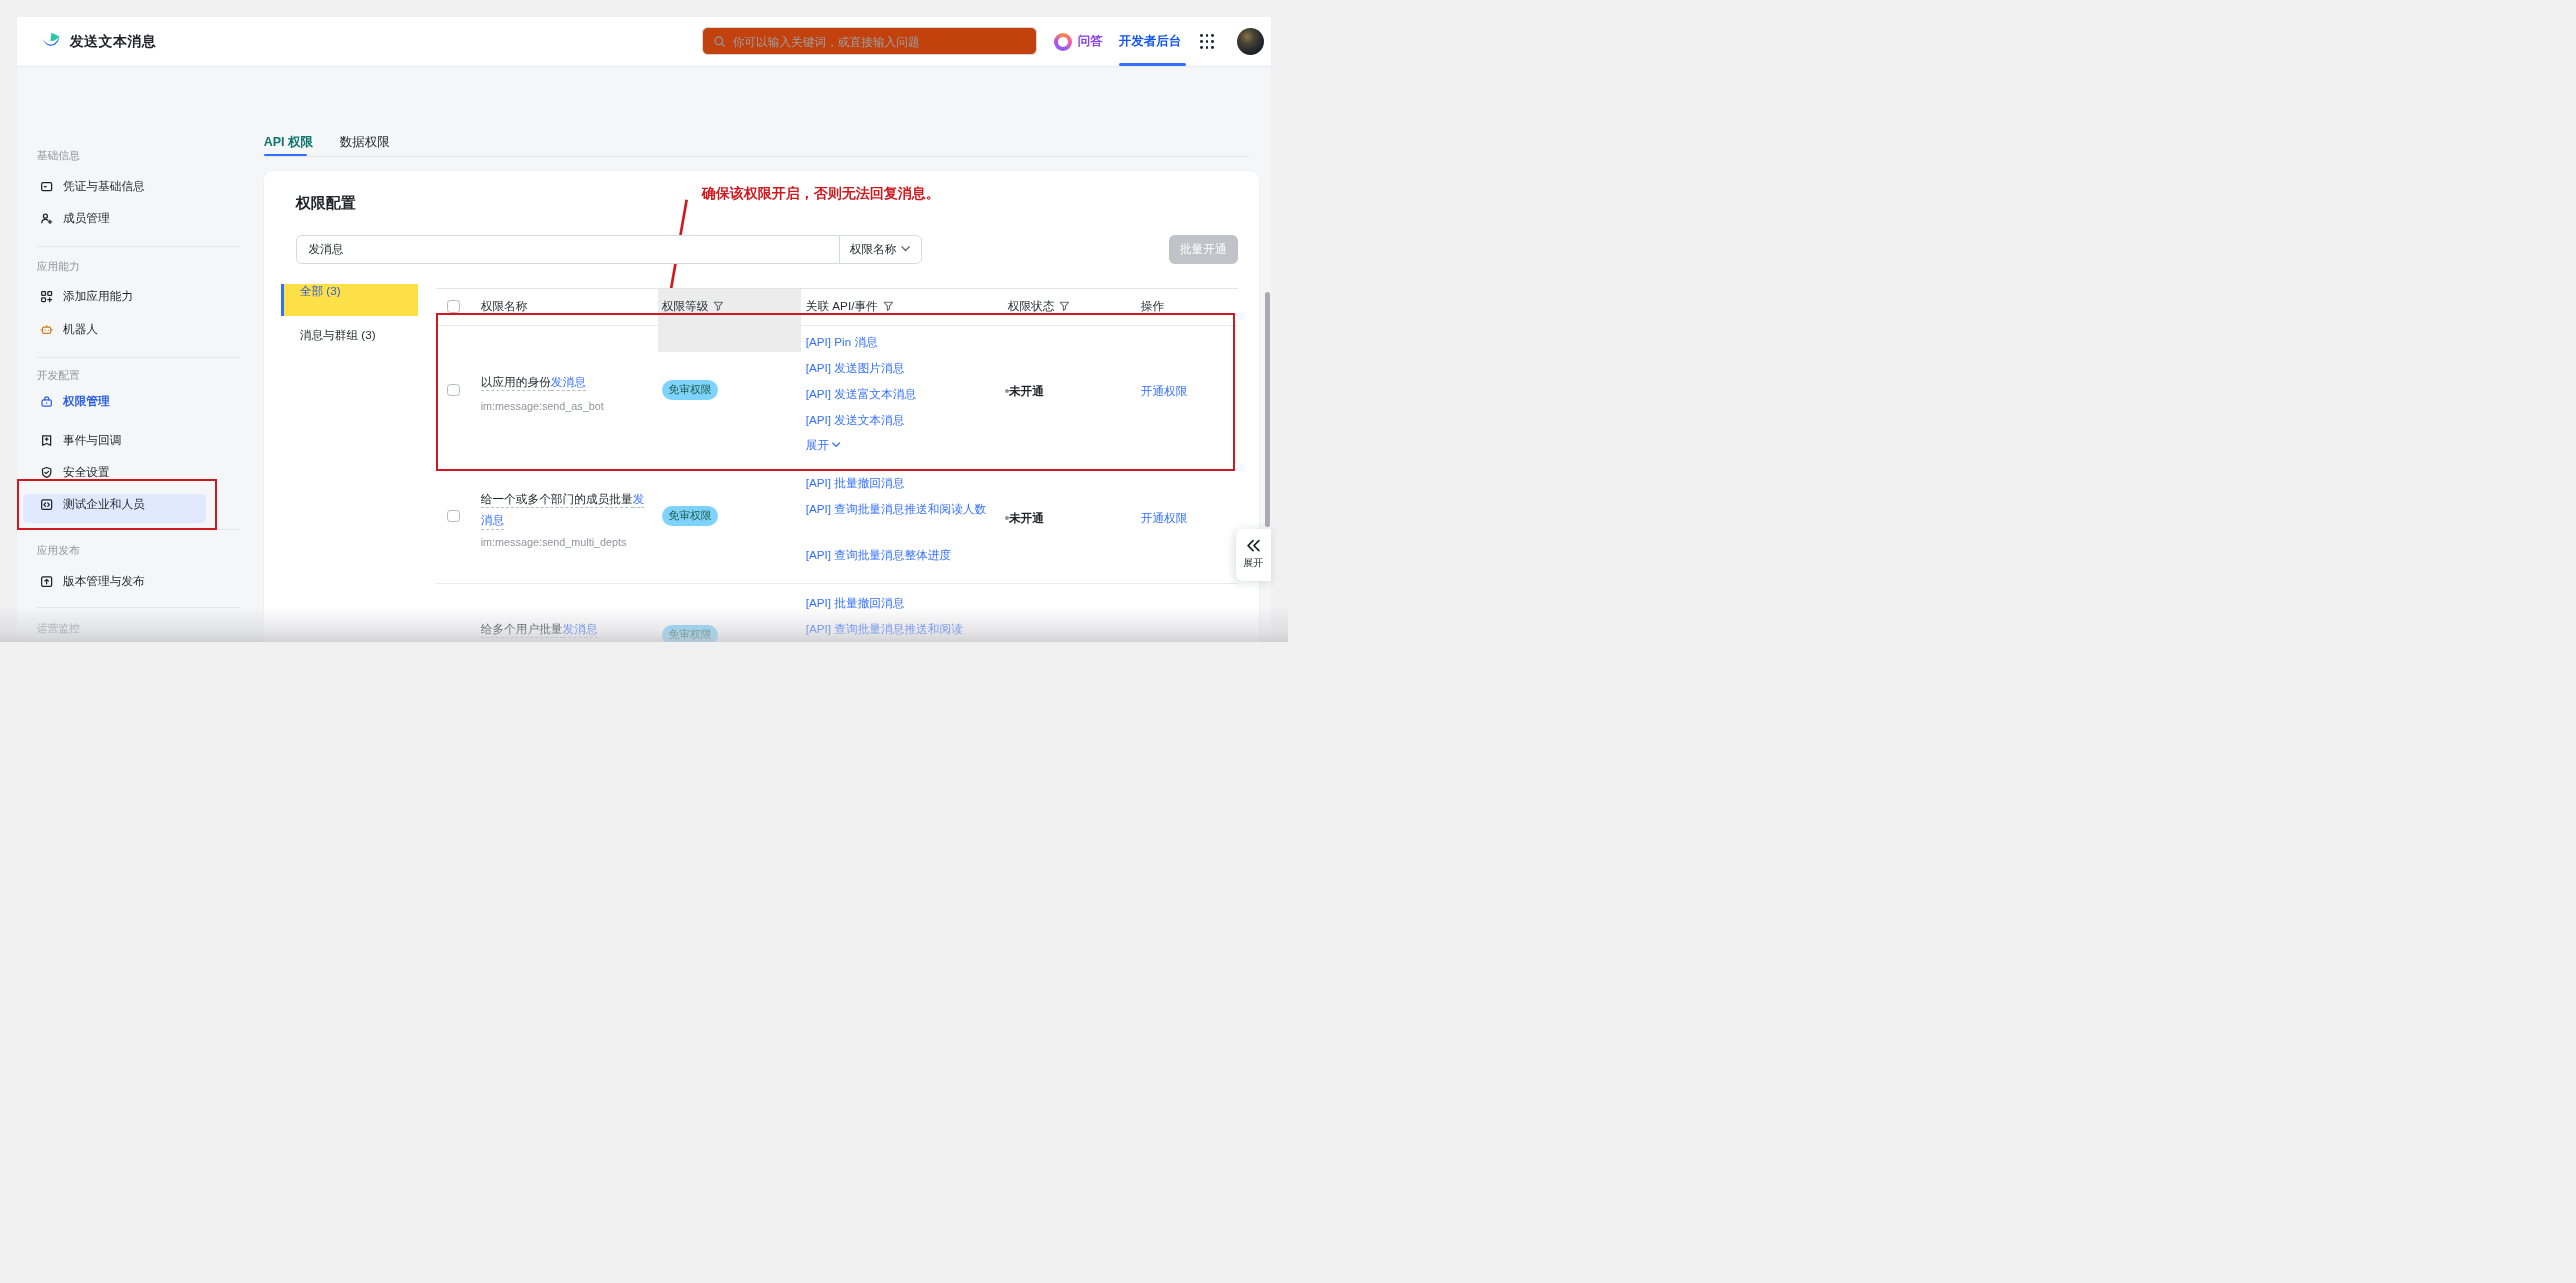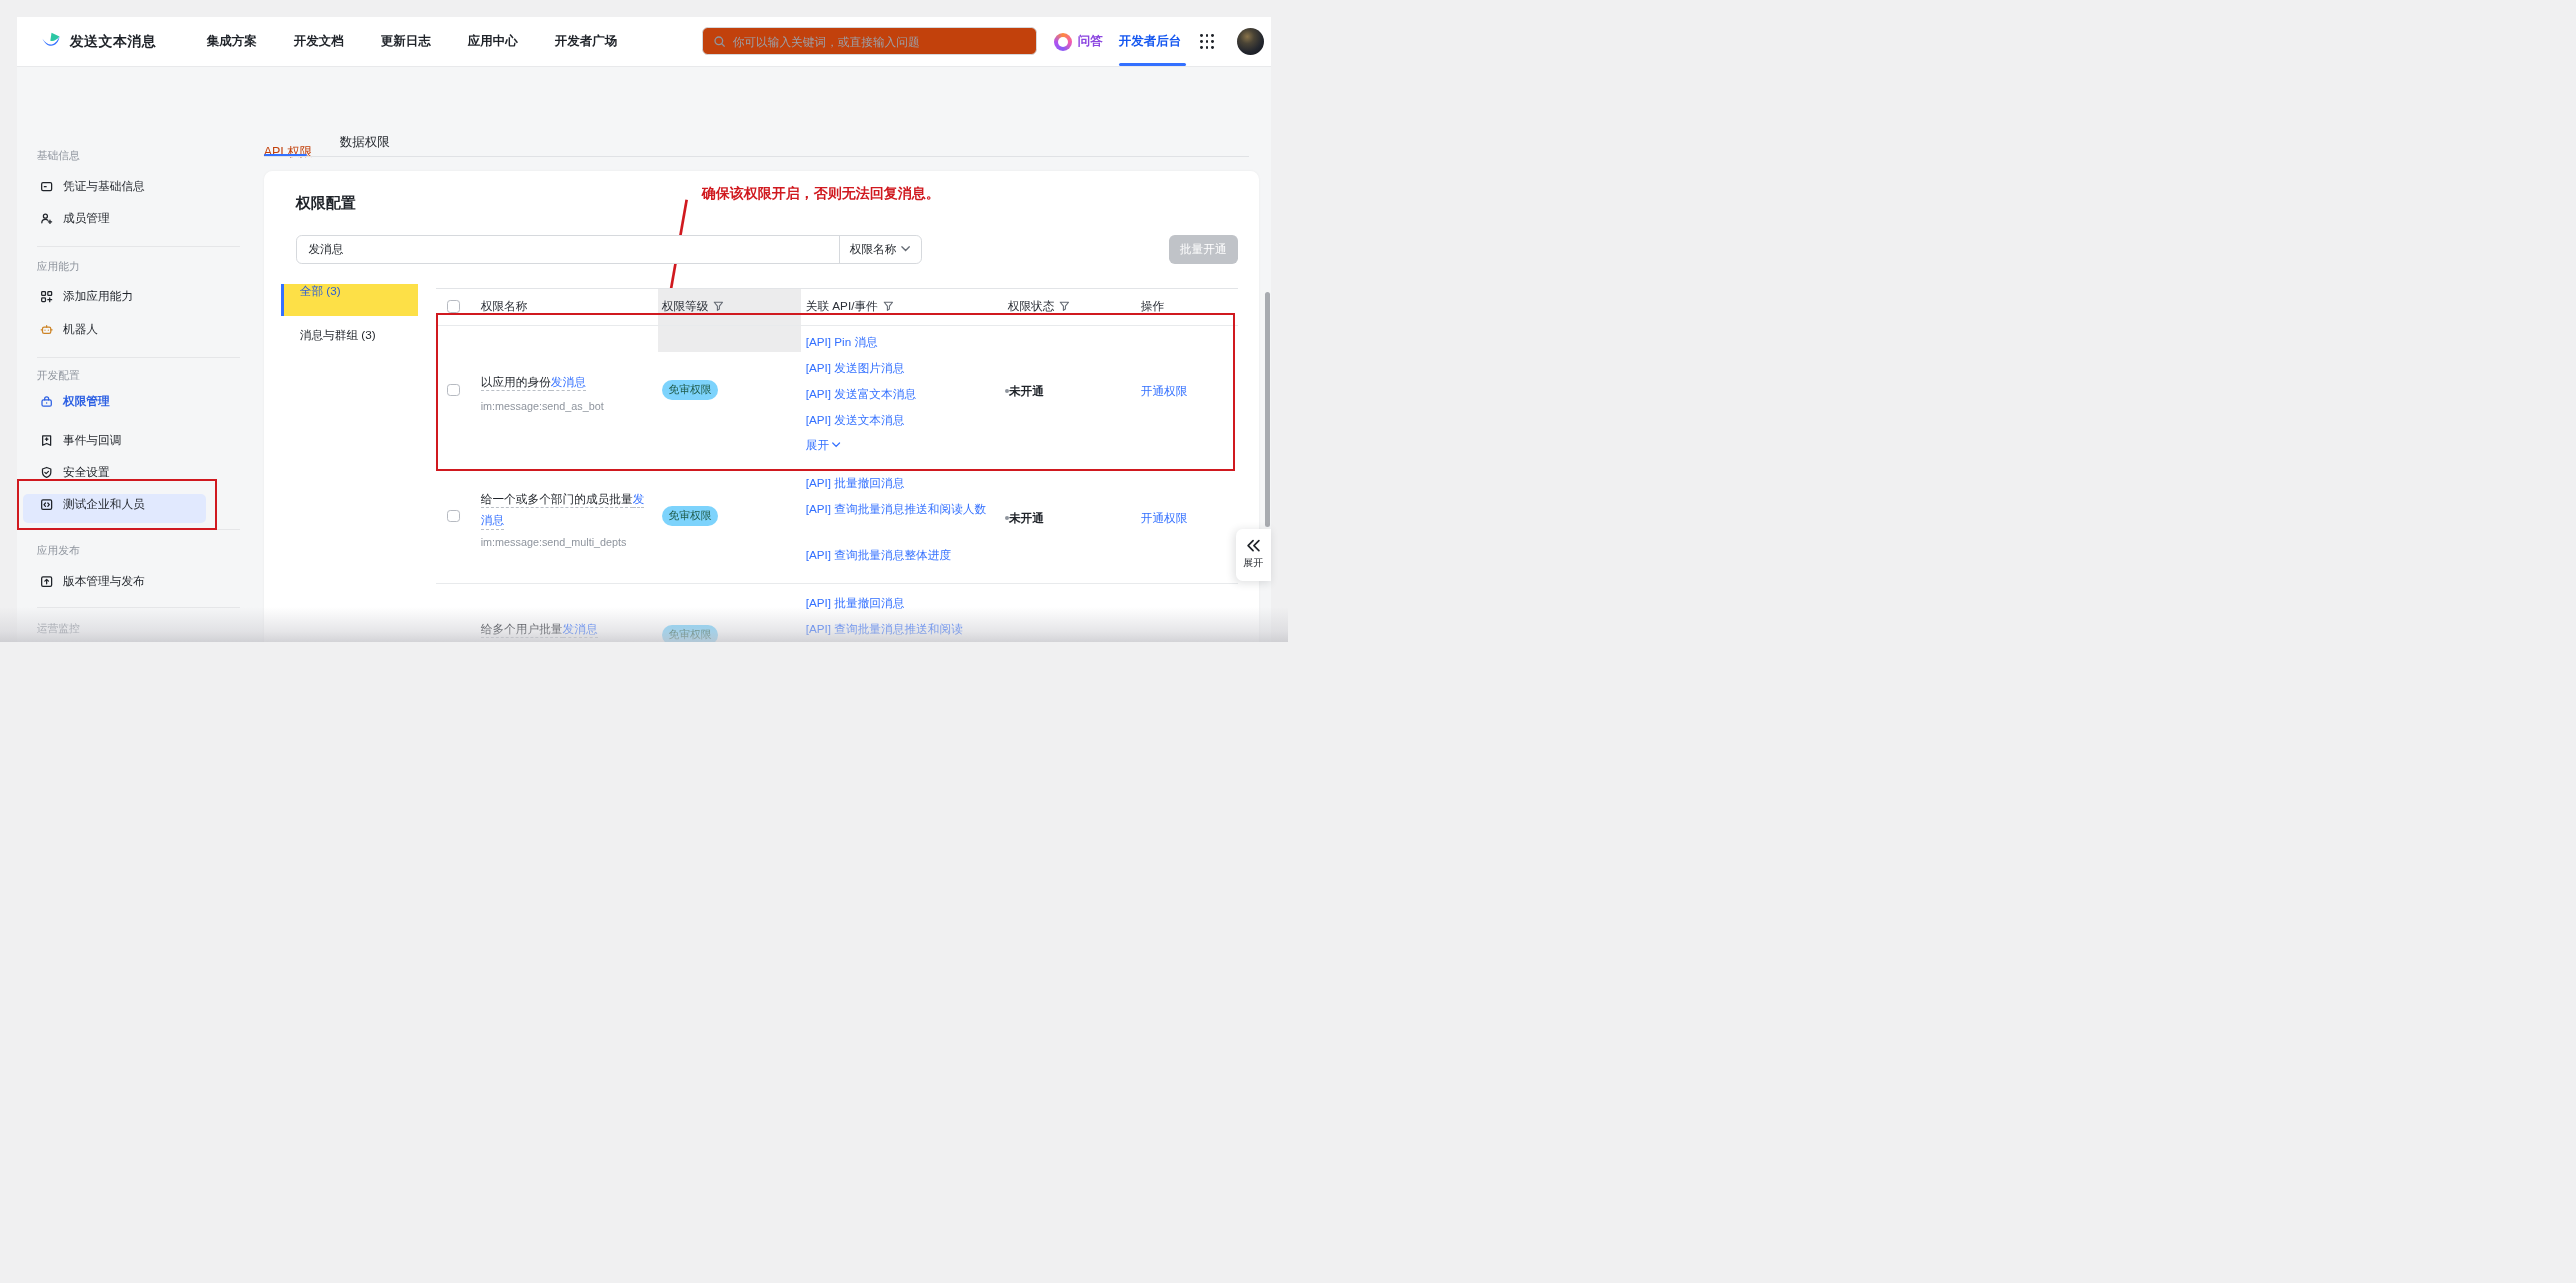--- a/index.html
+++ b/index.html
@@ -45,21 +45,21 @@
   .side-header { position:absolute; left:20px; font-size:10.8px; color:#8f959e; }
   .side-item { position:absolute; left:23px; height:21.6px; display:flex; align-items:center; gap:10px; font-size:11.7px; color:#1f2329; cursor:pointer; white-space:nowrap; }
   .side-item svg { flex:0 0 auto; }
   .side-div { position:absolute; left:20px; width:203px; height:0.8px; background:#e5e6e8; }
   .side-active-pill { position:absolute; left:6.7px; top:370px; width:183px; height:29px; background:#e1e9fe; border-radius:5px; }
   .side-item.active { color:#2b5fe3; font-weight:600; }
   .red-box-sidebar { position:absolute; left:0.8px; top:355px; width:200px; height:51px; border:2.5px solid #d0191f; z-index:6; pointer-events:none; }
 
   
   .tab { position:absolute; top:117px; font-size:12.5px; cursor:pointer; }
-  .tab.active { color:#c2410c; font-weight:400;margin-top:10px; }
+  .tab.active { color:#0f766e; font-weight:700; }
   .tabs-line { position:absolute; left:247px; top:139px; width:985px; height:0.8px; background:#e0e2e5; }
   .tab-underline { position:absolute; left:247px; top:137px; width:43px; height:2.5px; border-radius:1.7px; background:#3370ff; }
 
   .card { position:absolute; left:247px; top:154px; width:995px; height:471px; background:#fff; border-radius:8.3px 8.3px 0 0; box-shadow:0 0.8px 2.5px rgba(31,35,41,.05); }
   .card-title { position:absolute; left:32px; top:23px; font-size:15px; font-weight:bold; }
   .annotation { position:absolute; left:438px; top:14px; font-size:14px; font-weight:bold; color:#d0191f; white-space:nowrap; }
   .anno-arrow { position:absolute; left:391px; top:27.5px; }
 
   .searchbar { position:absolute; left:32px; top:64px; width:626px; height:29px; border:0.8px solid #d6d9dd; border-radius:5.8px; background:#fff; display:flex; }
   .searchbar .value { flex:1; font-size:11.7px; color:#1f2329; display:flex; align-items:center; padding-left:11.7px; }
@@ -109,27 +109,20 @@
 
     <div class="navbar">
       <div class="brand">
         <span>
           <svg width="22.5" height="22.5" viewBox="0 0 24 24">
             <path fill="#2bc7a4" d="M12.3 2.8 L20.8 7 C17.6 10.9 14.1 12.4 11 11.4 Z"></path>
             <path fill="#3370ff" d="M2.6 9.3 C8.4 17.8 15.6 18.2 20.8 7 C20 16 9.4 22.8 2.6 9.3 Z"></path>
           </svg>
         </span>
         <span class="brand-title">发送文本消息</span>
-      </div>
-      <div class="nav-links">
-        <span class="nav-link">集成方案</span>
-        <span class="nav-link">开发文档</span>
-        <span class="nav-link">更新日志</span>
-        <span class="nav-link">应用中心</span>
-        <span class="nav-link">开发者广场</span>
       </div>
       <div class="search">
         <span>
           <svg width="13.3" height="13.3" viewBox="0 0 16 16" fill="none" stroke="#8f959e" stroke-width="1.6">
             <circle cx="7" cy="7" r="4.6"></circle>
               <path d="M10.6 10.6 L14 14"></path>
           </svg>
         </span>
         <input type="text" placeholder="你可以输入关键词，或直接输入问题" style="">
       </div>

